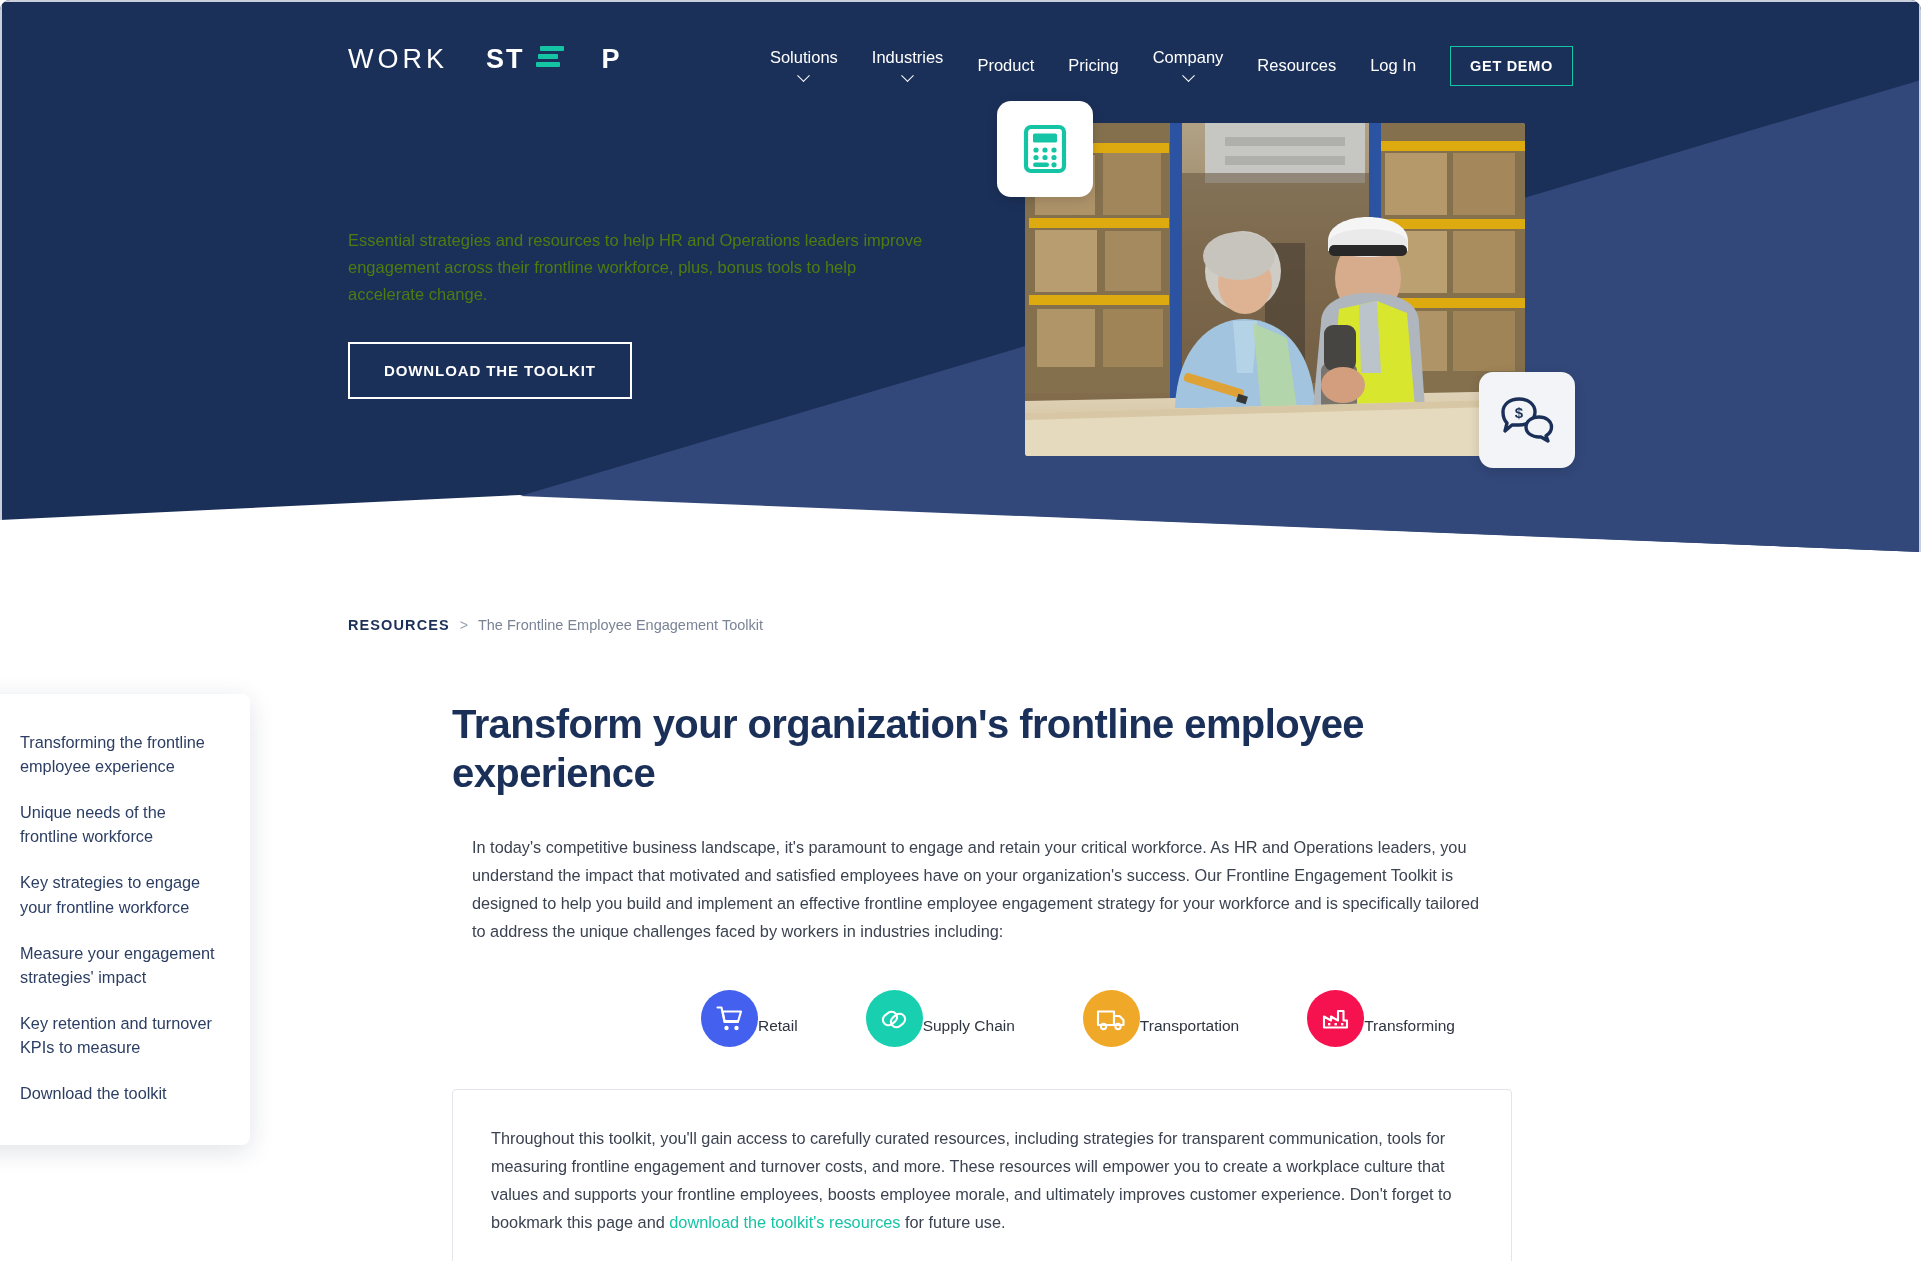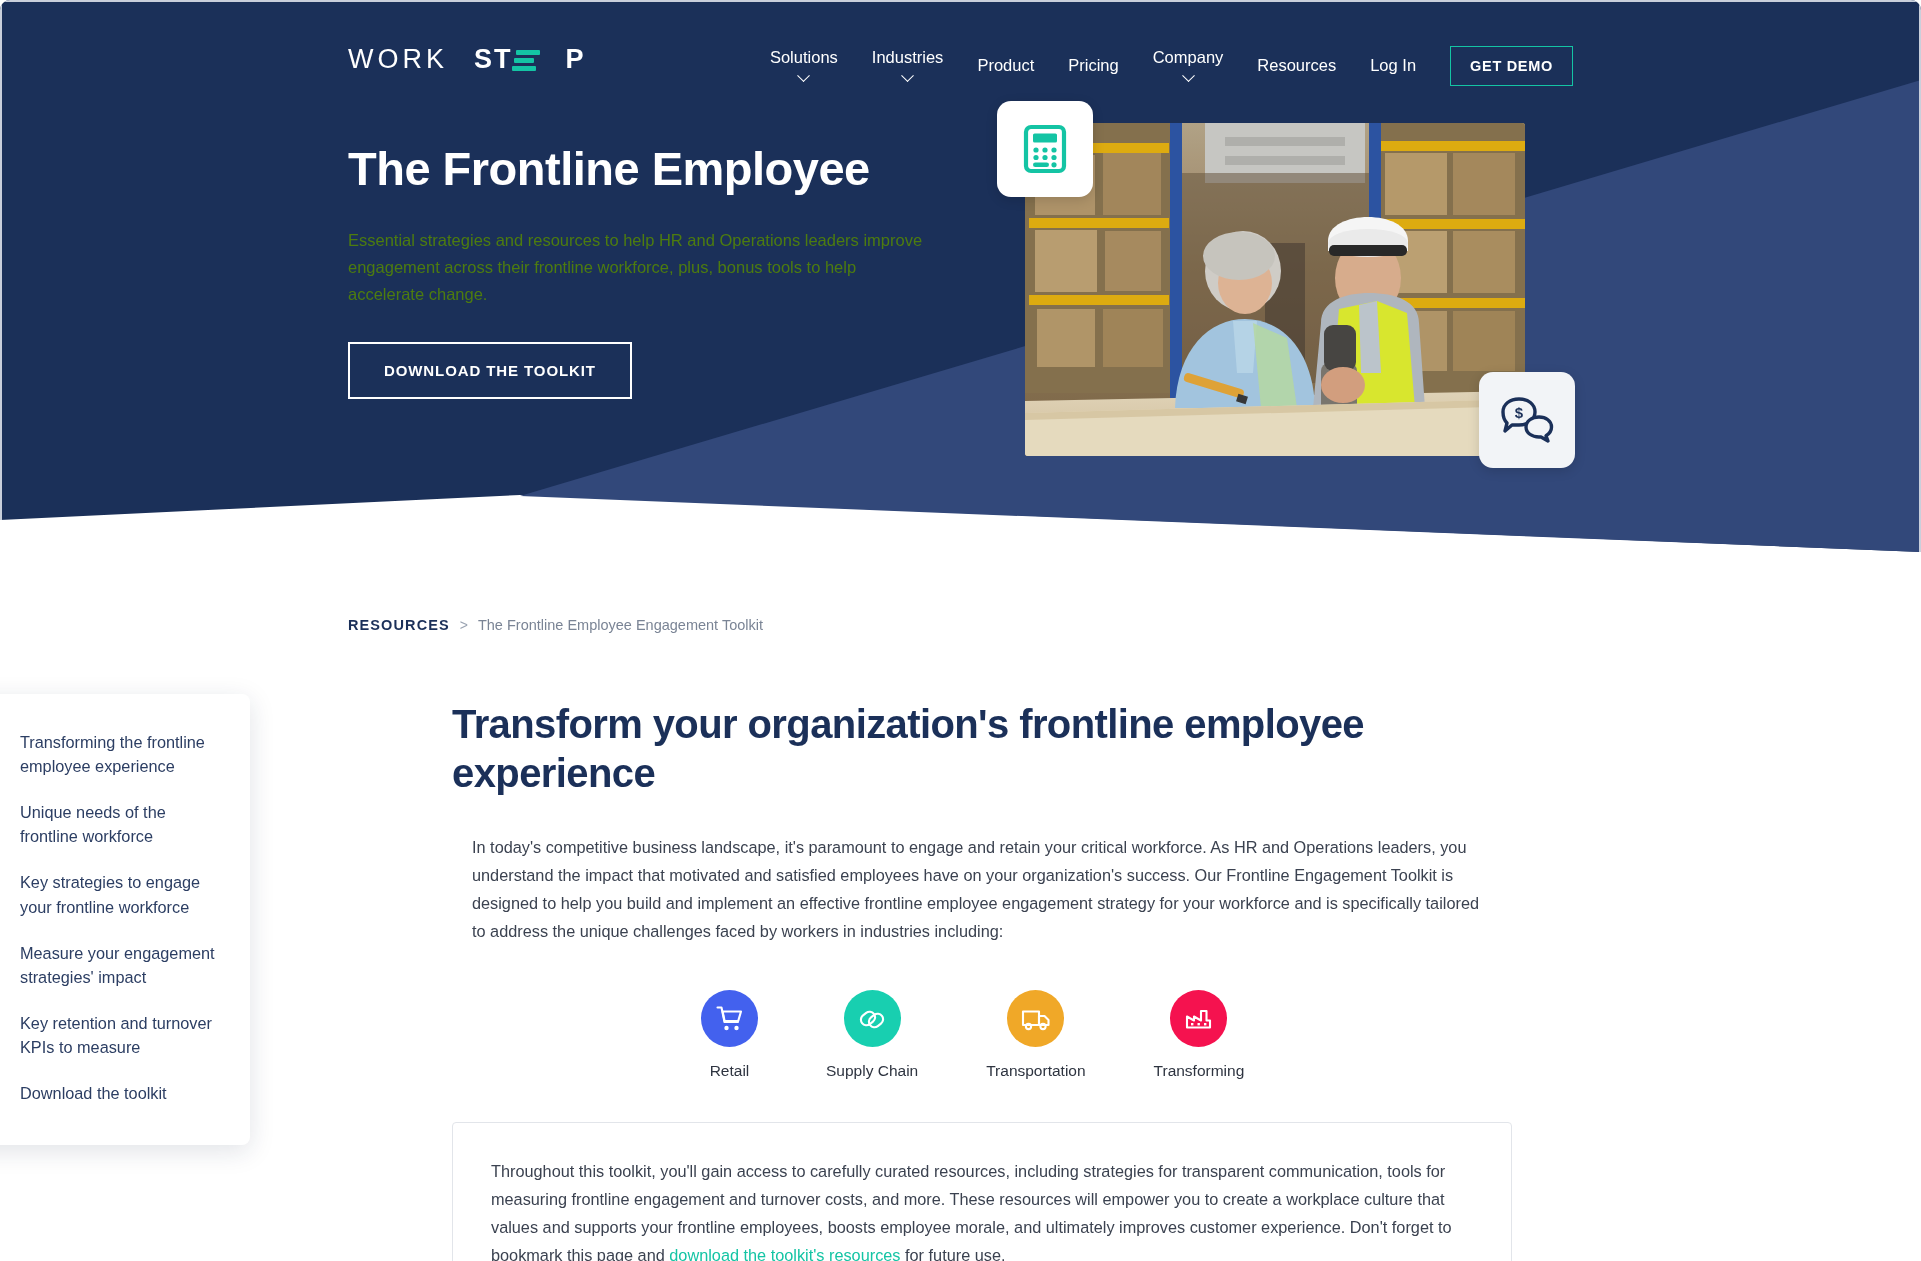--- a/index.html
+++ b/index.html
@@ -73,25 +73,25 @@
     height: 55px;
     display: flex;
     align-items: center;
     z-index: 20;
   }
   .logo {
     position: absolute;
     left: 348px;
     top: 14px;
     display: flex;
-    align-items: center;
     letter-spacing: 2.6px;
     font-size: 27px;
     font-weight: 700;
     color: #ffffff;
+    gap: 12px;
   }
   .logo .w1 { font-weight: 400; letter-spacing: 4px; }
   .logo .w2 { font-weight: 700; letter-spacing: 2px; margin-left: 26px; }
   .logo-e {
     display: inline-flex;
     flex-direction: column;
     justify-content: center;
     gap: 3px;
     width: 24px;
     height: 22px;
@@ -284,21 +284,21 @@
 
   
   .icon-row {
     margin-top: 45px;
     display: flex;
     gap: 68px;
     padding-left: 249px;
   }
   .icon-cell {
     display: flex;
-    flex-direction: column;
+    flex-direction: row;
     align-items: center;
     cursor: pointer;
   }
   .icon-circle {
     width: 57px; height: 57px;
     border-radius: 50%;
     display: flex;
     align-items: center;
     justify-content: center;
   }
@@ -379,21 +379,21 @@
       </div>
       <div class="nav-item">
         <span>Log In</span>
       </div>
       <div class="get-demo">GET DEMO</div>
     </div>
   </div>
 
   <div class="hero-content">
     <h1 class="hero-title">
-      <span>The Frontline Employee</span><br>
+      <br>
     </h1>
     <p class="hero-sub">Essential strategies and resources to help HR and Operations leaders improve engagement across their frontline workforce, plus, bonus tools to help accelerate change.</p>
     <div class="hero-btn">DOWNLOAD THE TOOLKIT</div>
   </div>
 
   <div class="hero-media">
 
     <div class="hero-photo">
       <svg class="photo-svg" viewBox="0 0 500 333" preserveAspectRatio="none">
         <defs>

